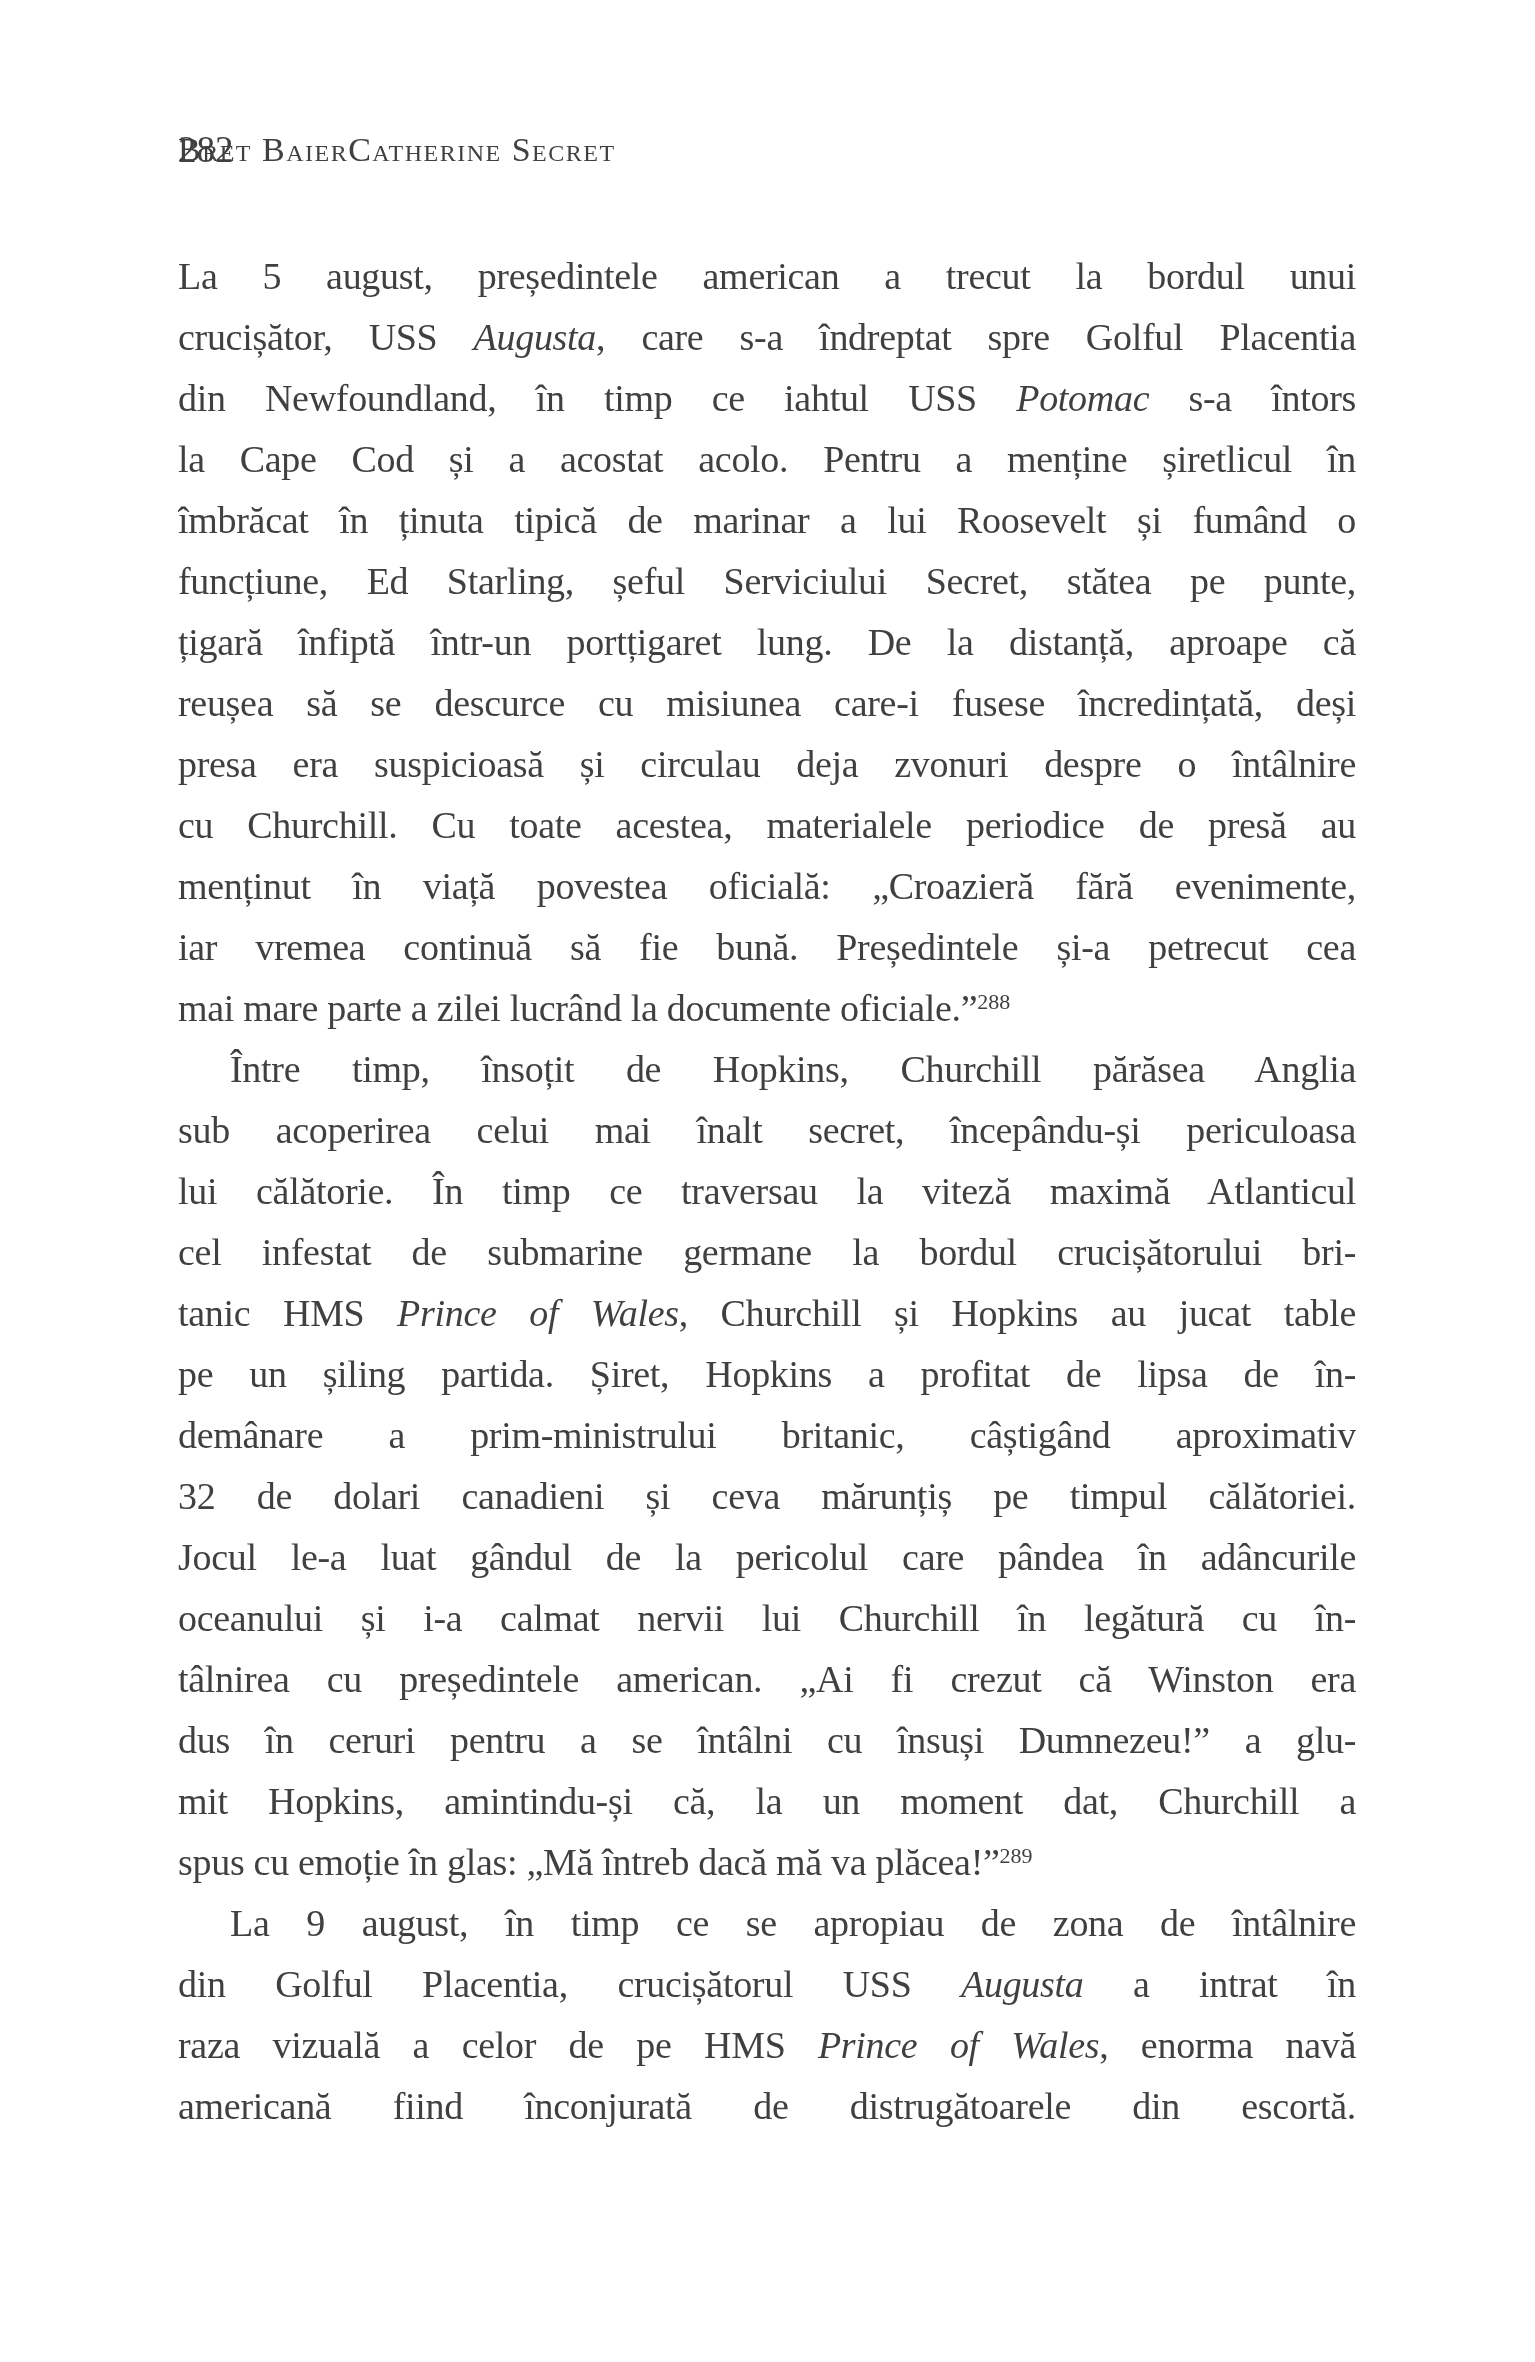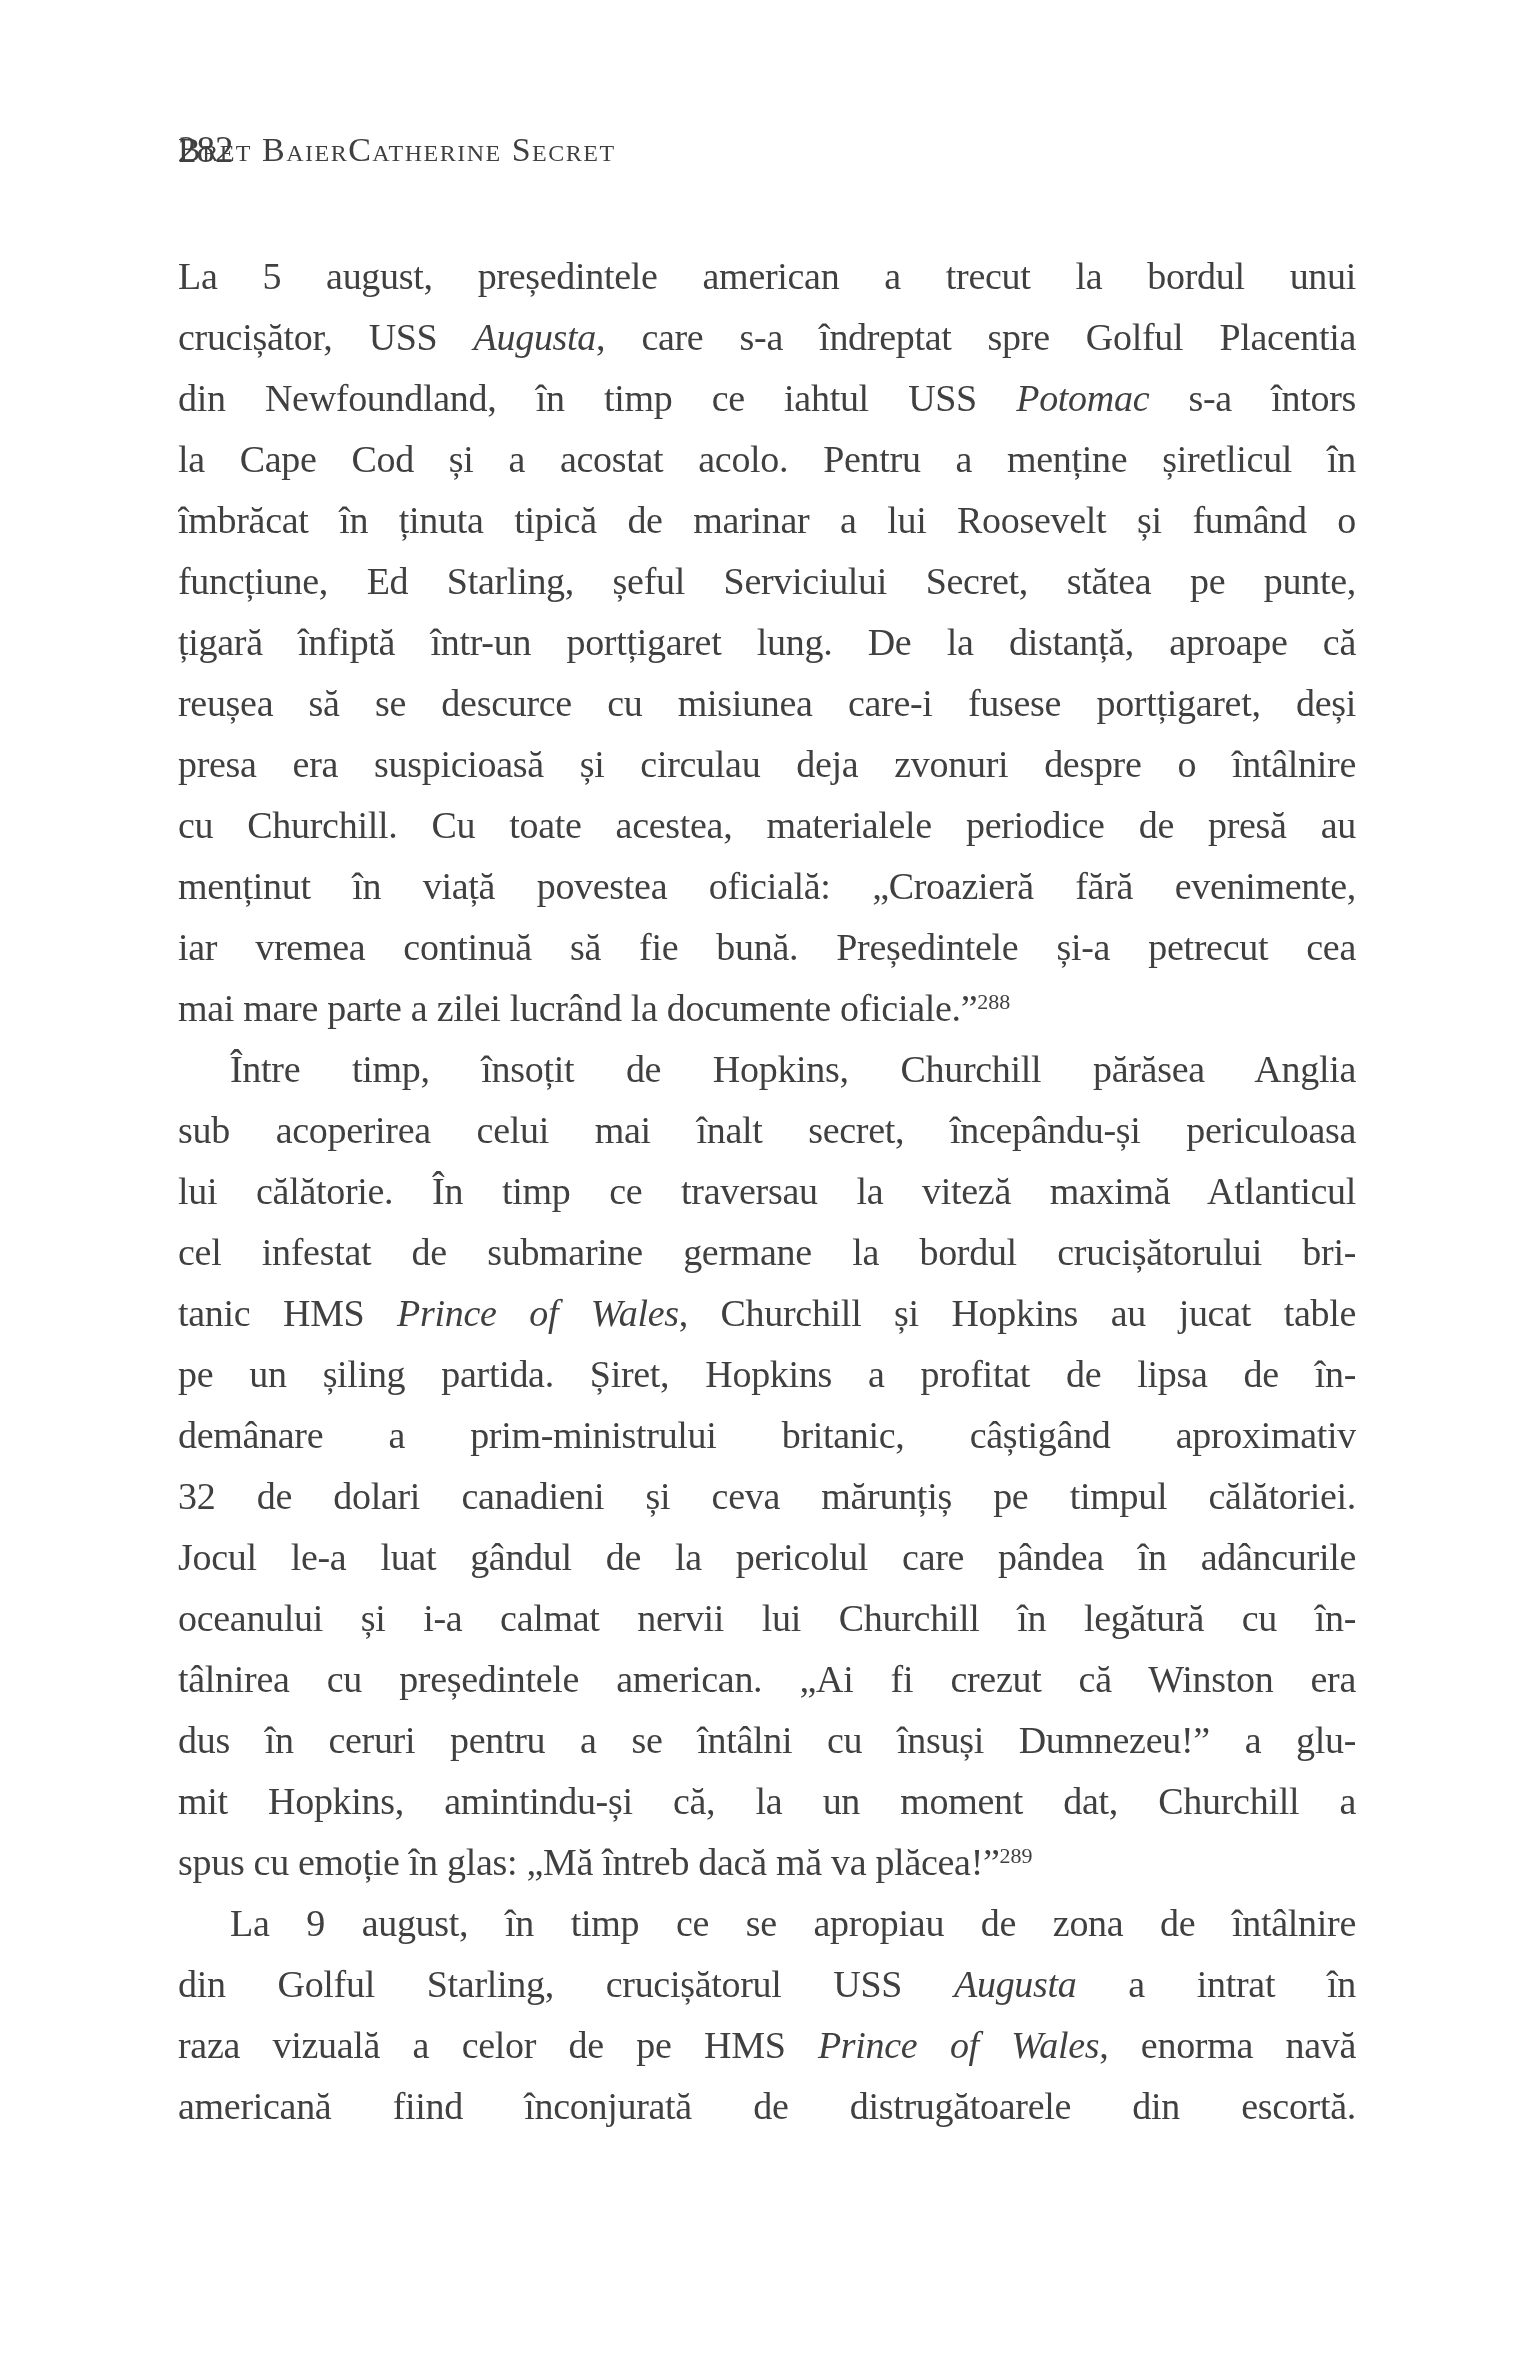--- a/index.html
+++ b/index.html
@@ -87,21 +87,21 @@
   </div>
   <div class="page-body">
       <div class="paragraph">
         <div class="line"><span>La 5 august, președintele american a trecut la bordul unui</span></div>
         <div class="line"><span>crucișător, USS </span><span class="it">Augusta</span><span>, care s-a îndreptat spre Golful Placentia</span></div>
         <div class="line"><span>din Newfoundland, în timp ce iahtul USS </span><span class="it">Potomac</span><span> s-a întors</span></div>
         <div class="line"><span>la Cape Cod și a acostat acolo. Pentru a menține șiretlicul în</span></div>
         <div class="line"><span>îmbrăcat în ținuta tipică de marinar a lui Roosevelt și fumând o</span></div>
         <div class="line"><span>funcțiune, Ed Starling, șeful Serviciului Secret, stătea pe punte,</span></div>
         <div class="line"><span>țigară înfiptă într-un portțigaret lung. De la distanță, aproape că</span></div>
-        <div class="line"><span>reușea să se descurce cu misiunea care-i fusese portțigaret, deși</span></div>
+        <div class="line"><span>reușea să se descurce cu misiunea care-i fusese încredințată, deși</span></div>
         <div class="line"><span>presa era suspicioasă și circulau deja zvonuri despre o întâlnire</span></div>
         <div class="line"><span>cu Churchill. Cu toate acestea, materialele periodice de presă au</span></div>
         <div class="line"><span>menținut în viață povestea oficială: „Croazieră fără evenimente,</span></div>
         <div class="line"><span>iar vremea continuă să fie bună. Președintele și-a petrecut cea</span></div>
         <div class="line par-end"><span>mai mare parte a zilei lucrând la documente oficiale.”</span><span class="sup">288</span></div>
       </div>
       <div class="paragraph">
         <div class="line indented"><span>Între timp, însoțit de Hopkins, Churchill părăsea Anglia</span></div>
         <div class="line"><span>sub acoperirea celui mai înalt secret, începându-și periculoasa</span></div>
         <div class="line"><span>lui călătorie. În timp ce traversau la viteză maximă Atlanticul</span></div>
@@ -112,18 +112,18 @@
         <div class="line"><span>32 de dolari canadieni și ceva mărunțiș pe timpul călătoriei.</span></div>
         <div class="line"><span>Jocul le-a luat gândul de la pericolul care pândea în adâncurile</span></div>
         <div class="line"><span>oceanului și i-a calmat nervii lui Churchill în legătură cu în-</span></div>
         <div class="line"><span>tâlnirea cu președintele american. „Ai fi crezut că Winston era</span></div>
         <div class="line"><span>dus în ceruri pentru a se întâlni cu însuși Dumnezeu!” a glu-</span></div>
         <div class="line"><span>mit Hopkins, amintindu-și că, la un moment dat, Churchill a</span></div>
         <div class="line par-end"><span>spus cu emoție în glas: „Mă întreb dacă mă va plăcea!”</span><span class="sup">289</span></div>
       </div>
       <div class="paragraph">
         <div class="line indented"><span>La 9 august, în timp ce se apropiau de zona de întâlnire</span></div>
-        <div class="line"><span>din Golful Starling, crucișătorul USS </span><span class="it">Augusta</span><span> a intrat în</span></div>
+        <div class="line"><span>din Golful Placentia, crucișătorul USS </span><span class="it">Augusta</span><span> a intrat în</span></div>
         <div class="line"><span>raza vizuală a celor de pe HMS </span><span class="it">Prince of Wales</span><span>, enorma navă</span></div>
         <div class="line"><span>americană fiind înconjurată de distrugătoarele din escortă.</span></div>
       </div>
     </div>
 </div>
 
 </body></html>

